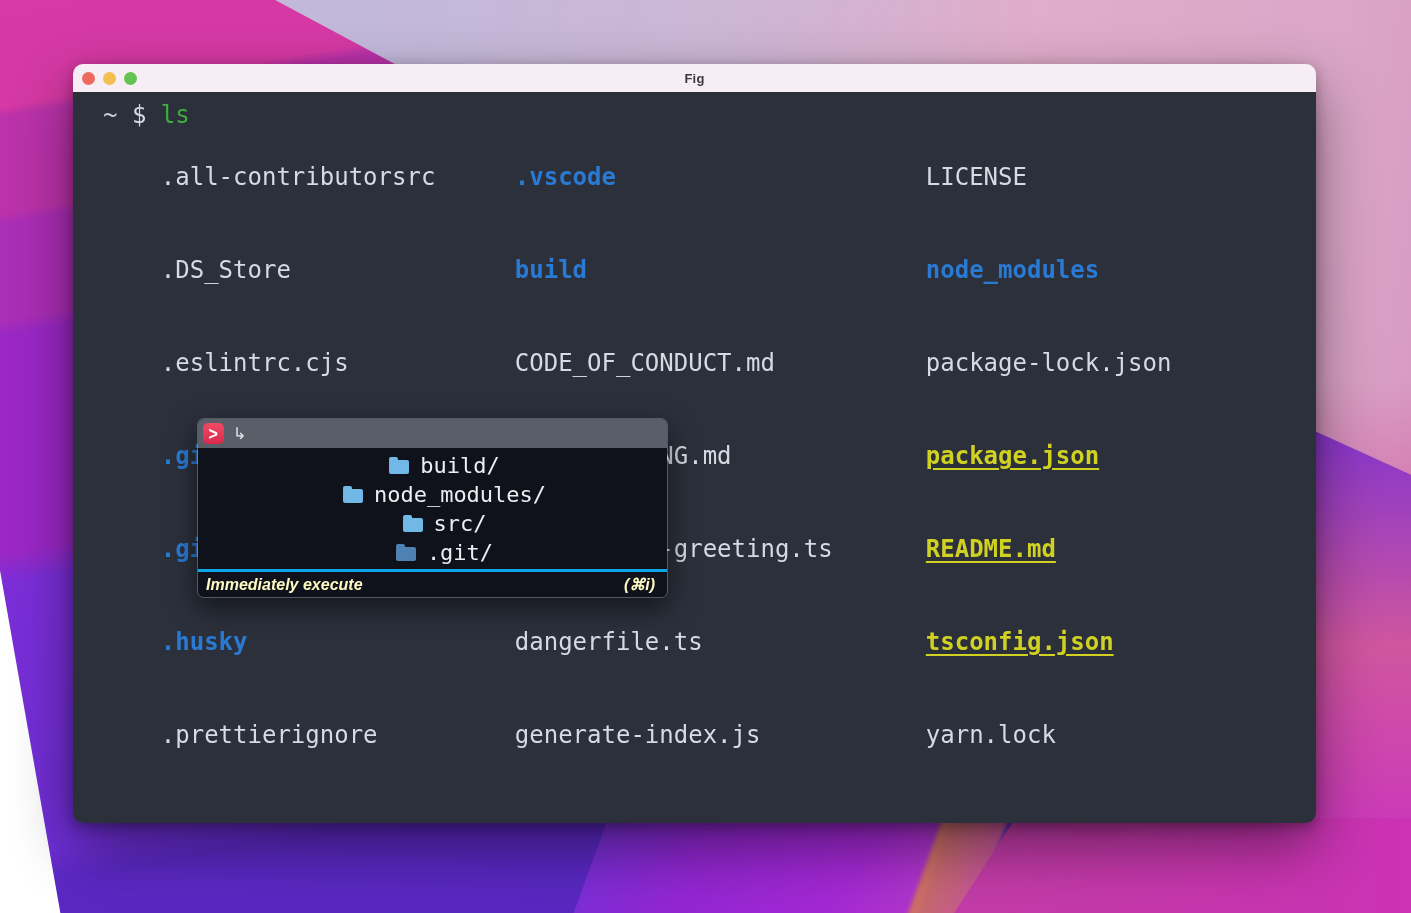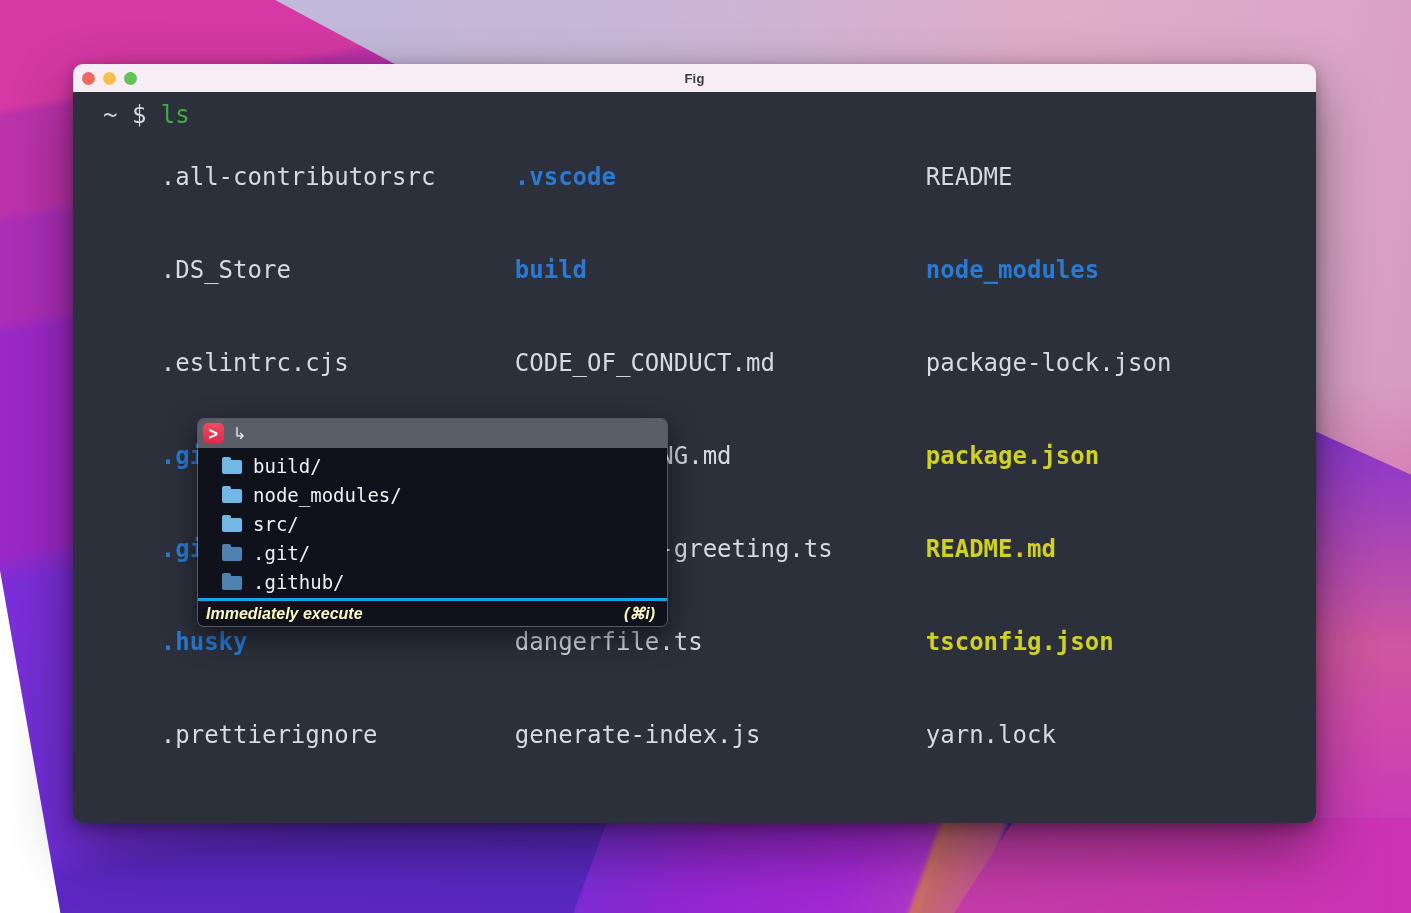--- a/index.html
+++ b/index.html
@@ -72,21 +72,21 @@
     padding:8px 0 0 6px;box-sizing:border-box;overflow:hidden;
   }
   .tline{white-space:pre;margin-left:24px;}
   .tilde{color:#c9cfd9;}
   .dollar{color:#d5dae3;}
   .cmd{color:#3fae3e;}
   .lscell{display:inline-block;vertical-align:top;}
   .lscol0{width:354px;}
   .lscol1{width:411px;}
   .c-dir{color:#2a7ad4;font-weight:700;}
-  .c-special{color:#d0d121;font-weight:700;text-underline-offset:4px;}
+  .c-special{color:#d0d121;font-weight:700;text-decoration:underline;text-underline-offset:4px;}
   
   .popup{
     position:absolute;left:197px;top:418px;width:471px;
     border-radius:7px;box-shadow:0 10px 28px rgba(0,0,0,.55);
     border:1px solid rgba(160,165,178,.35);box-sizing:border-box;
     overflow:hidden;
   }
   .popup-header{
     height:29px;background:#595e68;display:flex;align-items:center;
     padding-left:5px;
@@ -96,21 +96,21 @@
     background:linear-gradient(180deg,#ef4a62,#d92a4e);
     display:flex;align-items:center;justify-content:center;
     color:#ffffff;font-weight:900;font-size:14px;
     transform:translateZ(0);
   }
   .fig-logo span{display:block;transform:scale(1.15,1.25);}
   .hdr-arrow{color:#e6e9ee;font-size:16px;margin-left:9px;line-height:1;}
   .popup-list{background:#0f121a;padding:3px 0 2px 0;}
   .sug-row{
     height:29px;display:flex;align-items:center;padding-left:24px;
-    font-family:"DejaVu Sans Mono",monospace;font-size:19px;color:#eceef2;
+    font-family:"DejaVu Sans Mono",monospace;font-size:22px;color:#eceef2;justify-content:center;
   }
   .folder{
     width:20px;height:14px;background:#72b8e6;border-radius:2px;
     position:relative;margin-right:11px;flex:0 0 auto;margin-top:2px;
   }
   .folder::before{
     content:"";position:absolute;top:-3px;left:0;width:9px;height:4px;
     background:inherit;border-radius:2px 2px 0 0;
   }
   .folder.dim{background:#4e82b0;}
@@ -141,21 +141,21 @@
       <span class="light green"></span>
     </div>
     <div class="win-title">Fig</div>
   </div>
 
   <div class="terminal">
     <div class="tline"><span class="tilde">~</span> <span class="dollar">$</span> <span class="cmd">ls</span></div>
 
     <div id="ls-output">
   <div class="tline">
-    <span class="lscell lscol0">.all-contributorsrc</span><span class="lscell lscol1 c-dir">.vscode</span><span class="lscell">README</span>
+    <span class="lscell lscol0">.all-contributorsrc</span><span class="lscell lscol1 c-dir">.vscode</span><span class="lscell">LICENSE</span>
   </div>
 
   <div class="tline">
     <span class="lscell lscol0">.DS_Store</span><span class="lscell lscol1 c-dir">build</span><span class="lscell c-dir">node_modules</span>
   </div>
 
   <div class="tline">
     <span class="lscell lscol0">.eslintrc.cjs</span><span class="lscell lscol1">CODE_OF_CONDUCT.md</span><span class="lscell">package-lock.json</span>
   </div>
 
@@ -201,22 +201,18 @@
   <div class="sug-row">
     <span class="folder"></span>
     <span class="sug-label">src/</span>
   </div>
 
   <div class="sug-row">
     <span class="folder dim"></span>
     <span class="sug-label">.git/</span>
   </div>
 
-  <div class="sug-row">
-    <span class="folder dim"></span>
-    <span class="sug-label">.github/</span>
-  </div>
 </div>
   <div class="popup-footer">
     <span>Immediately execute</span>
     <span>(⌘i)</span>
   </div>
 </div>
 
 </body></html>

